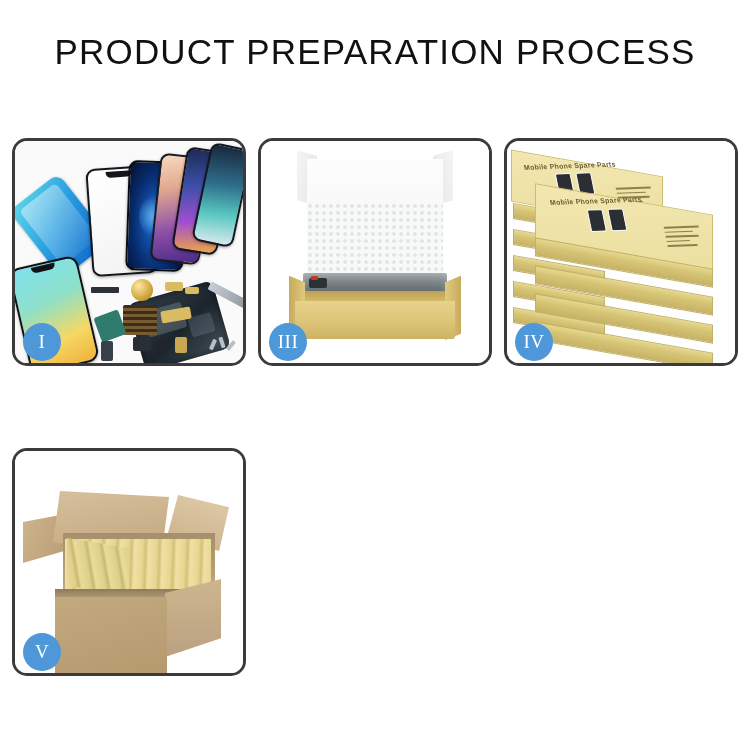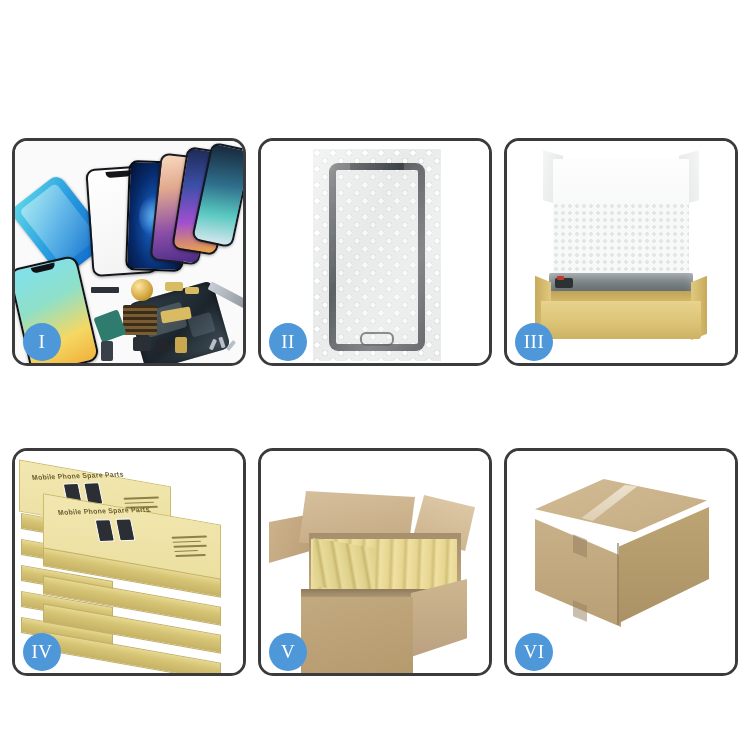--- a/index.html
+++ b/index.html
@@ -274,20 +274,21 @@
     background: rgba(150,128,94,.5); transform: skewY(22deg); }
   .s-edge { position:absolute; left:110px; top:92px; width:2px; height:82px;
     background: rgba(130,110,80,.55); }
 </style>
 </head>
 <body>
 
 <div class="page">
 
   <div class="header">
+    <div class="title">PRODUCT PREPARATION PROCESS</div>
   </div>
 
   <div class="grid">
 
     <div class="panel">
       <div class="panel-inner p1">
         <div class="ph a"></div>
         <div class="ph b"></div>
         <div class="ph c"></div>
         <div class="ph d"></div>
@@ -309,29 +310,20 @@
         <div class="tweezer"></div>
         <div class="screws">
             <i></i>
             <i></i>
             <i></i>
           </div>
       </div>
       <div class="badge">I</div>
     </div>
 
-    <div class="panel">
-      <div class="panel-inner p2">
-        <div class="bw">
-          <div class="screen"></div>
-          <div class="bw-gloss"></div>
-        </div>
-      </div>
-      <div class="badge">II</div>
-    </div>
 
     <div class="panel">
       <div class="panel-inner p3">
         <div class="k-lidL"></div>
         <div class="k-lidR"></div>
         <div class="k-back"></div>
         <div class="k-foam"></div>
         <div class="k-prod"></div>
         <div class="k-inner"></div>
         <div class="k-side-l"></div>
@@ -400,27 +392,15 @@
         <div class="c-innerBack"></div>
         <div class="c-fill"></div>
         <div class="c-fill2"></div>
         <div class="c-frontTopEdge"></div>
         <div class="c-right"></div>
         <div class="c-front"></div>
       </div>
       <div class="badge">V</div>
     </div>
 
-    <div class="panel">
-      <div class="panel-inner p6">
-        <div class="s-top"></div>
-        <div class="s-tape"></div>
-        <div class="s-left"></div>
-        <div class="s-right"></div>
-        <div class="s-edge"></div>
-        <div class="s-seamL"></div>
-        <div class="s-seamL2"></div>
-      </div>
-      <div class="badge">VI</div>
-    </div>
 
   </div>
 </div>
 
 </body></html>

